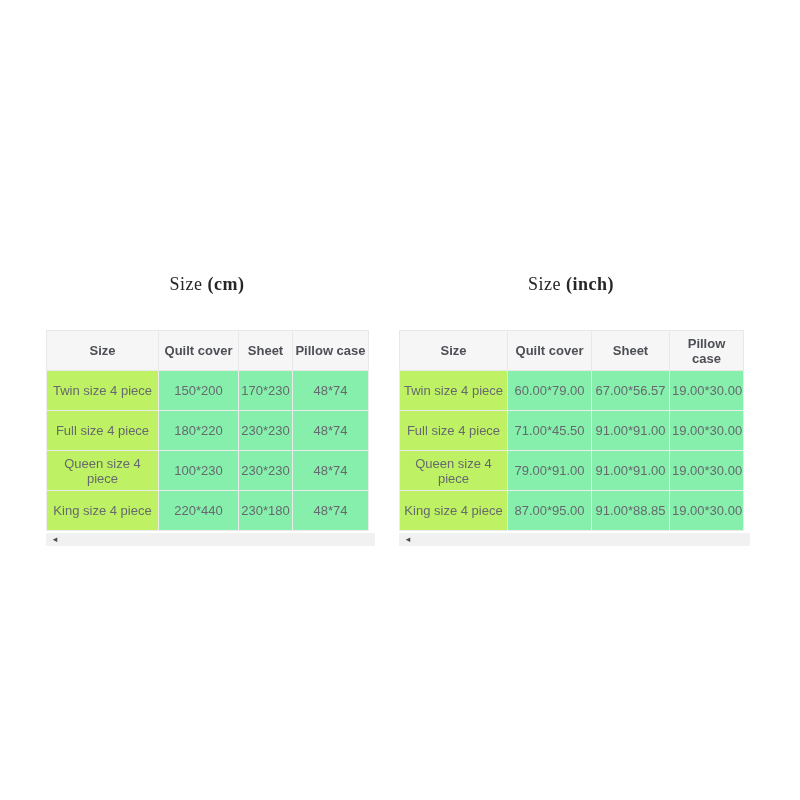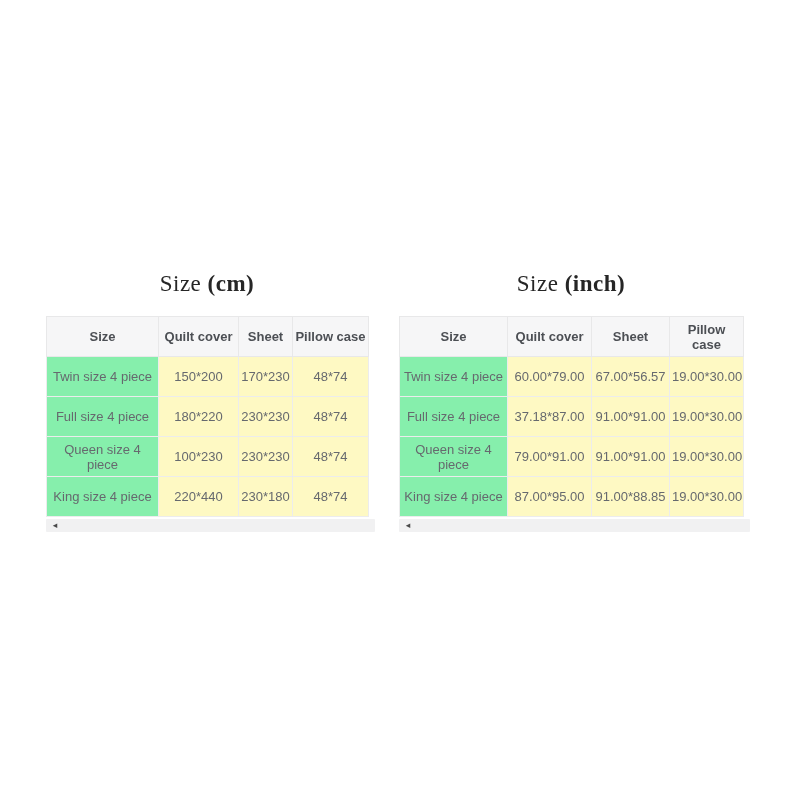--- a/index.html
+++ b/index.html
@@ -13,25 +13,25 @@
     position: relative;
     overflow: hidden;
     font-family: "Liberation Sans", sans-serif;
   }
   .table-group { position: absolute; }
   #group-cm   { left: 46px;  top: 269px; width: 322px; }
   #group-inch { left: 399px; top: 269px; width: 344px; }
 
   .chart-title {
     font-family: "Liberation Serif", serif;
-    font-size: 23px;
+    font-size: 18px;
     font-weight: 400;
     color: #262626;
     text-align: center;
-    margin: 0 0 17px 0;
+    margin: 0 0 31px 0;
     line-height: 30px;
     letter-spacing: 0.5px;
   }
   .chart-title .unit { font-weight: 700; }
 
   table.size-table {
     width: 100%;
     border-collapse: collapse;
     table-layout: fixed;
     font-size: 13px;
@@ -39,30 +39,30 @@
   table.size-table th {
     background: #f6f6f7;
     color: #4c4f54;
     font-weight: 700;
     height: 39px;
     border: 1px solid #e8e8e9;
     text-align: center;
     padding: 0 2px;
   }
   table.size-table td {
-    background: #fef9c3;
+    background: #86efac;
     color: #66696e;
     height: 39px;
     border: 1px solid #ececed;
     text-align: center;
     padding: 0 2px;
     font-weight: 400;
   }
   table.size-table td.row-label {
-    background: #86efac;
+    background: #bef264;
     margin-left: 48px;
   }
 
   .h-scrollbar {
     position: relative;
     margin-top: 2px;
     height: 13px;
     width: calc(100% + 7px);
     background: #f1f1f2;
     border-radius: 1px;
@@ -156,21 +156,21 @@
     </thead>
     <tbody>
       <tr>
         <td class="row-label">Twin size 4 piece</td>
         <td>60.00*79.00</td>
         <td>67.00*56.57</td>
         <td>19.00*30.00</td>
       </tr>
       <tr>
         <td class="row-label">Full size 4 piece</td>
-        <td>37.18*87.00</td>
+        <td>71.00*45.50</td>
         <td>91.00*91.00</td>
         <td>19.00*30.00</td>
       </tr>
       <tr>
         <td class="row-label">Queen size 4 piece</td>
         <td>79.00*91.00</td>
         <td>91.00*91.00</td>
         <td>19.00*30.00</td>
       </tr>
       <tr>

